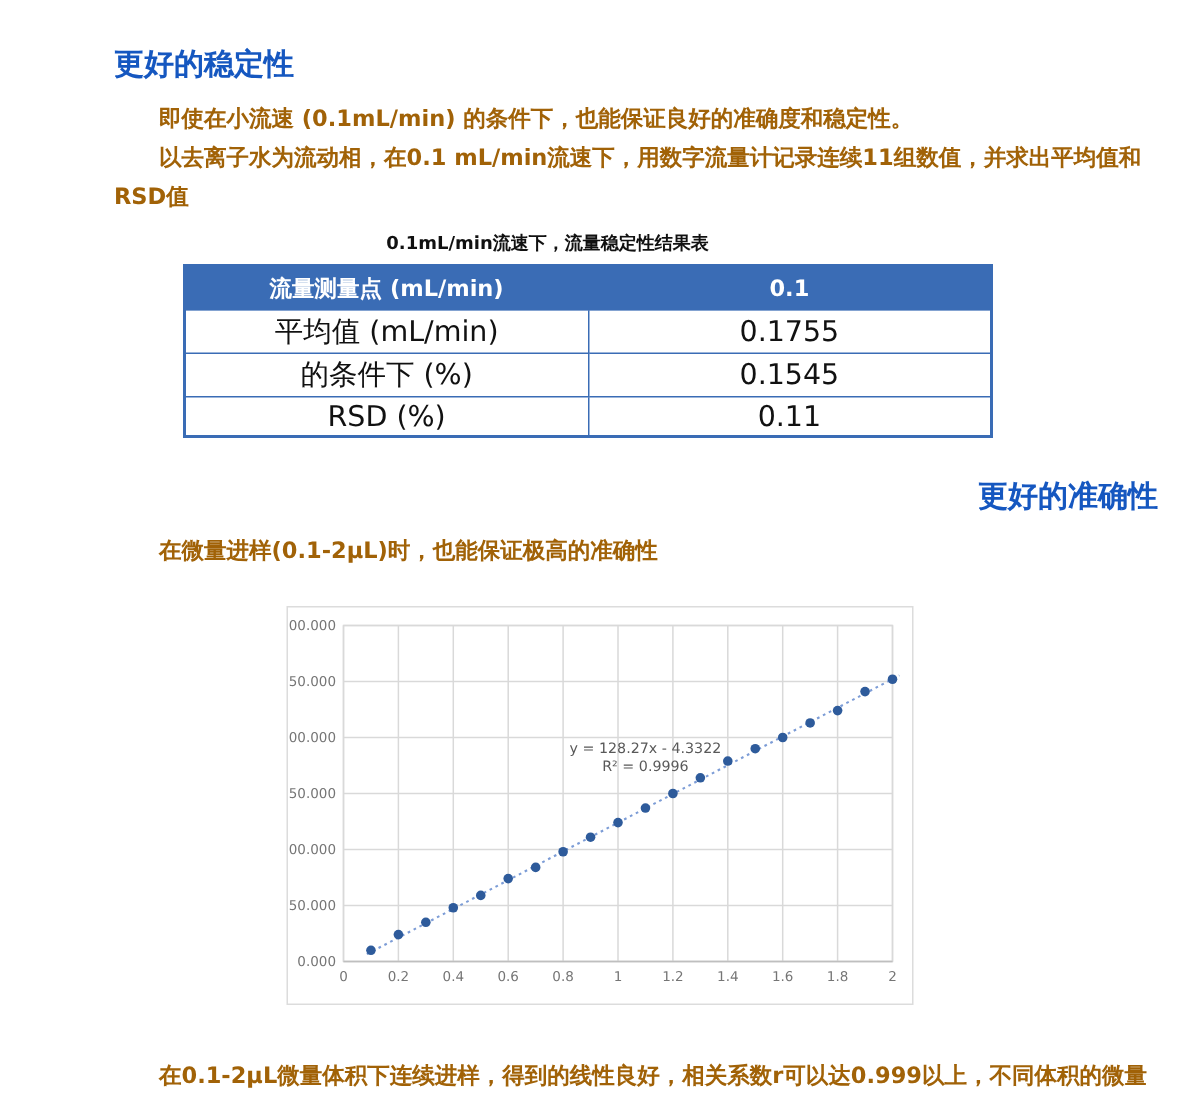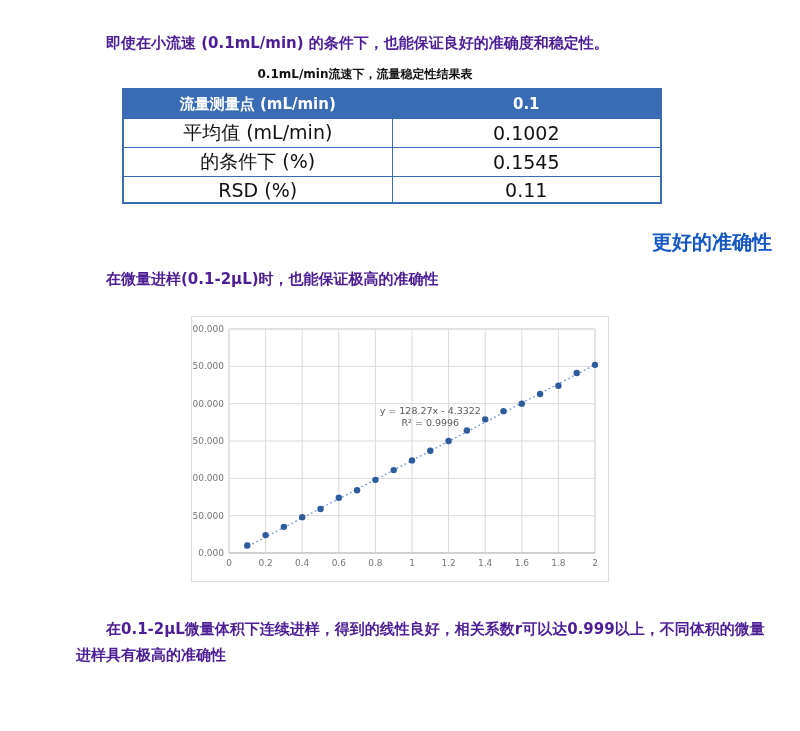--- a/index.html
+++ b/index.html
@@ -1,48 +1,50 @@
 <!DOCTYPE html>
 <html><head>
 <meta charset="utf-8">
 <style>
   html,body{margin:0;padding:0;background:#ffffff;}
   body{width:800px;height:731px;font-family:"DejaVu Sans","Liberation Sans",sans-serif;color:#1a1a1a;overflow:hidden;}
   .content{padding:30px 28px 0 76px;width:696px;}
   .sec-title{color:#1557C0;font-size:20px;font-weight:bold;line-height:24px;margin:0 0 12px 0;}
-  .para{font-size:15px;font-weight:600;line-height:26px;margin:0;text-indent:2em;color:#4c1d95;}
+  .para{font-size:15px;font-weight:600;line-height:26px;margin:0;text-indent:2em;color:#a16207;}
   .tbl-wrap{margin:10px 0 0 46px;width:486px;}
   .tbl-caption{font-size:12px;font-weight:bold;text-align:center;color:#111;margin:0 0 5px 0;}
   table.res{border-collapse:collapse;width:540px;table-layout:fixed;}
   table.res th{background:#3A6CB5;color:#ffffff;font-size:15px;font-weight:bold;height:26px;border:1px solid #3A6CB5;}
   table.res th + th{border-left:1px solid #7FA0D4;}
   table.res td{background:#ffffff;color:#111;font-size:19px;text-align:center;height:23px;border:1px solid #3A6CB5;}
   table.res{border:2px solid #3A6CB5;}
   .sec2{margin-top:26px;text-align:right;}
   .chart-wrap{margin:24px 0 0 115px;width:418px;height:266px;border:1px solid #dcdcdc;background:#fff;box-sizing:border-box;}
   .bottom-para{margin-top:34px;}
 </style>
 </head>
 <body>
 
 <div class="content">
 
+  <h1 class="sec-title">更好的稳定性</h1>
   <p class="para">即使在小流速 (0.1mL/min) 的条件下，也能保证良好的准确度和稳定性。</p>
+  <p class="para">以去离子水为流动相，在0.1 mL/min流速下，用数字流量计记录连续11组数值，并求出平均值和RSD值</p>
 
   <div class="tbl-wrap">
     <div class="tbl-caption">0.1mL/min流速下，流量稳定性结果表</div>
     <table class="res">
       <tbody>
           <tr>
         <th>流量测量点 (mL/min)</th>
         <th>0.1</th>
       </tr>
       <tr>
         <td>平均值 (mL/min)</td>
-        <td>0.1002</td>
+        <td>0.1755</td>
       </tr>
       <tr>
         <td>的条件下 (%)</td>
         <td>0.1545</td>
       </tr>
       <tr>
         <td>RSD (%)</td>
         <td>0.11</td>
       </tr>
     </tbody>

